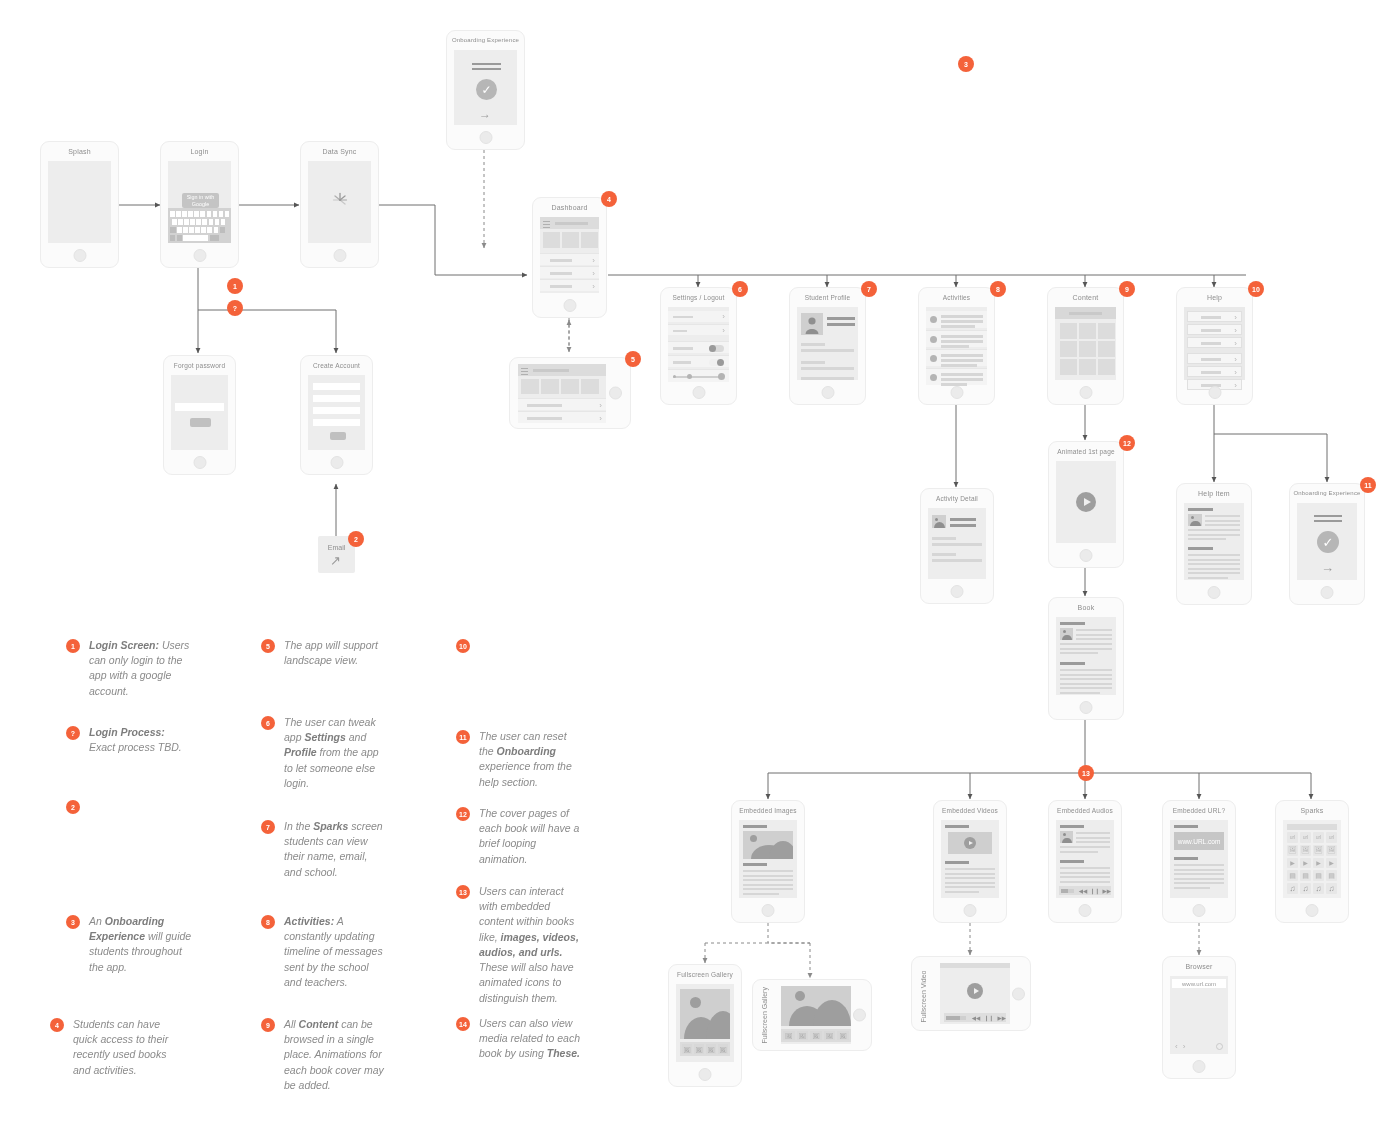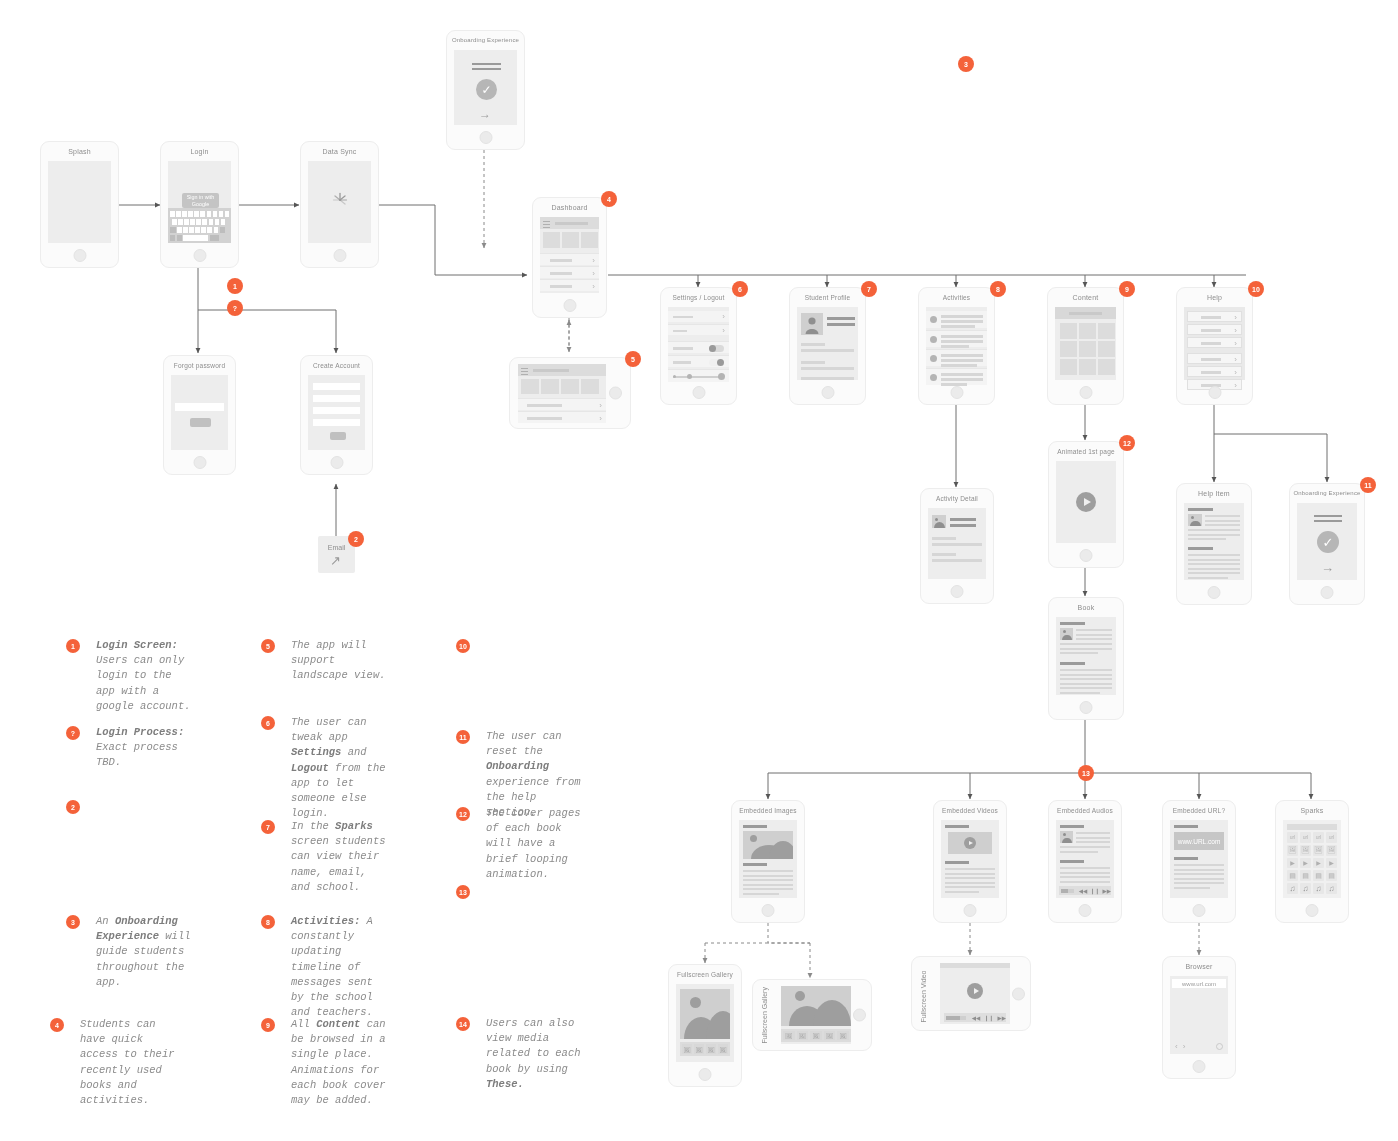--- a/index.html
+++ b/index.html
@@ -64,22 +64,22 @@
   
   .note { position:absolute; width:126px; }
   .note .nbadge {
     position:absolute; left:0; top:1px;
     width:14px; height:14px; border-radius:50%;
     background:#f4623a; color:#fff;
     font-size:7px; font-weight:bold;
     display:flex; align-items:center; justify-content:center;
   }
   .note .ntext {
-    margin-left:30px;
-    font-family:Liberation Mono, monospace;
+    margin-left:23px;
+    font-family:Liberation Sans, sans-serif;
     font-style:italic;
     font-size:10.5px; line-height:1.45;
     color:#8b8b8b;
   }
   .note .ntext b { font-weight:bold; color:#7d7d7d; font-style:italic; }
 
   
   .glyph { position:absolute; color:#9a9a9a; }
   .checkcirc {
     position:absolute; border-radius:50%; background:#b6b6b6;
@@ -823,21 +823,21 @@
     <div class="note" style="left:456px; top:638px;">
       <div class="nbadge">10</div>
     </div>
 
     <div class="note" style="left:66px; top:725px;">
       <div class="nbadge">?</div>
       <div class="ntext"><b>Login Process:</b> Exact process TBD.</div>
     </div>
     <div class="note" style="left:261px; top:715px;">
       <div class="nbadge">6</div>
-      <div class="ntext">The user can tweak app <b>Settings</b> and <b>Logout</b> from the app to let someone else login.</div>
+      <div class="ntext">The user can tweak app <b>Settings</b> and <b>Profile</b> from the app to let someone else login.</div>
     </div>
     <div class="note" style="left:456px; top:729px;">
       <div class="nbadge">11</div>
       <div class="ntext">The user can reset the <b>Onboarding</b> experience from the help section.</div>
     </div>
 
     <div class="note" style="left:66px; top:799px;">
       <div class="nbadge">2</div>
     </div>
     <div class="note" style="left:261px; top:819px;">
@@ -852,20 +852,21 @@
     <div class="note" style="left:66px; top:914px;">
       <div class="nbadge">3</div>
       <div class="ntext">An <b>Onboarding Experience</b> will guide students throughout the app.</div>
     </div>
     <div class="note" style="left:261px; top:914px;">
       <div class="nbadge">8</div>
       <div class="ntext"><b>Activities:</b> A constantly updating timeline of messages sent by the school and teachers.</div>
     </div>
     <div class="note" style="left:456px; top:884px;">
       <div class="nbadge">13</div>
+      <div class="ntext">Users can interact with embedded content within books like, <b>images, videos, audios, and urls.</b> These will also have animated icons to distinguish them.</div>
     </div>
 
     <div class="note" style="left:50px; top:1017px;">
       <div class="nbadge">4</div>
       <div class="ntext">Students can have quick access to their recently used books and activities.</div>
     </div>
     <div class="note" style="left:261px; top:1017px;">
       <div class="nbadge">9</div>
       <div class="ntext">All <b>Content</b> can be browsed in a single place. Animations for each book cover may be added.</div>
     </div>

